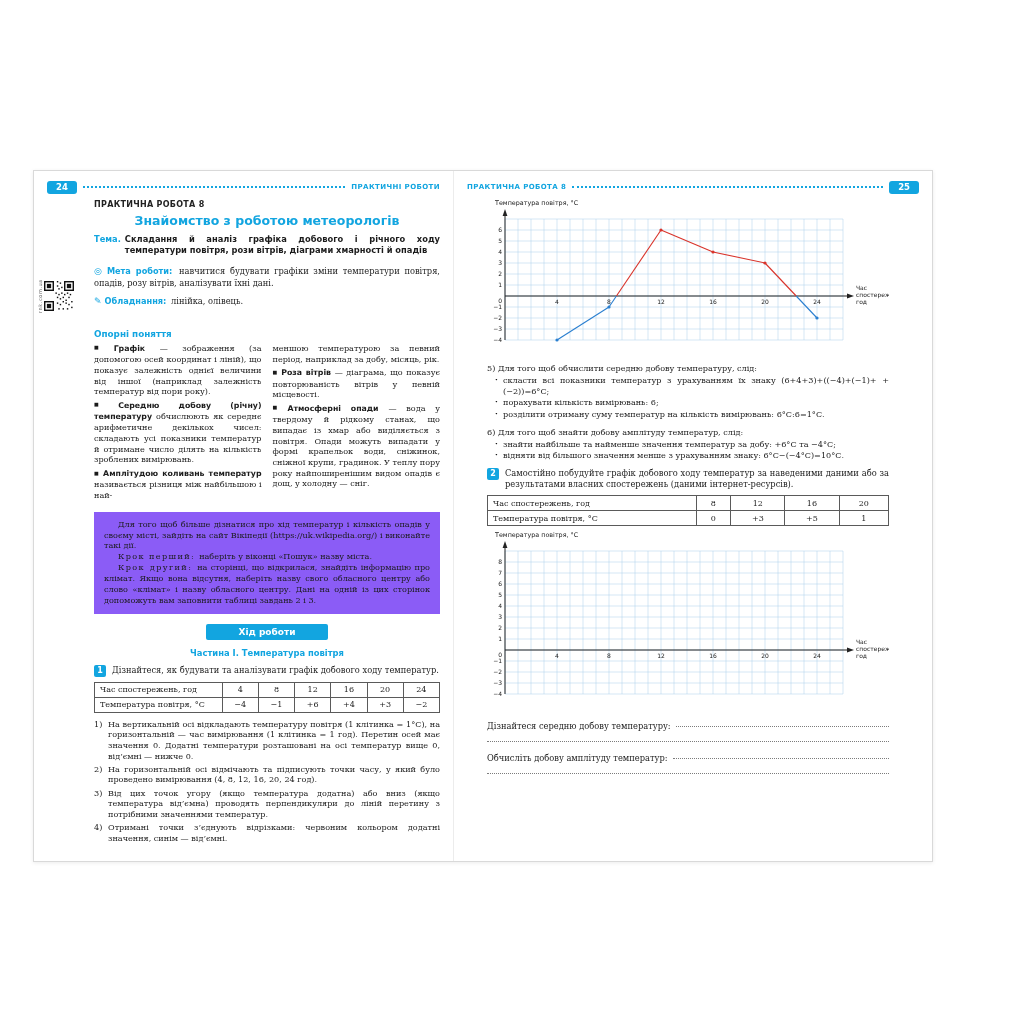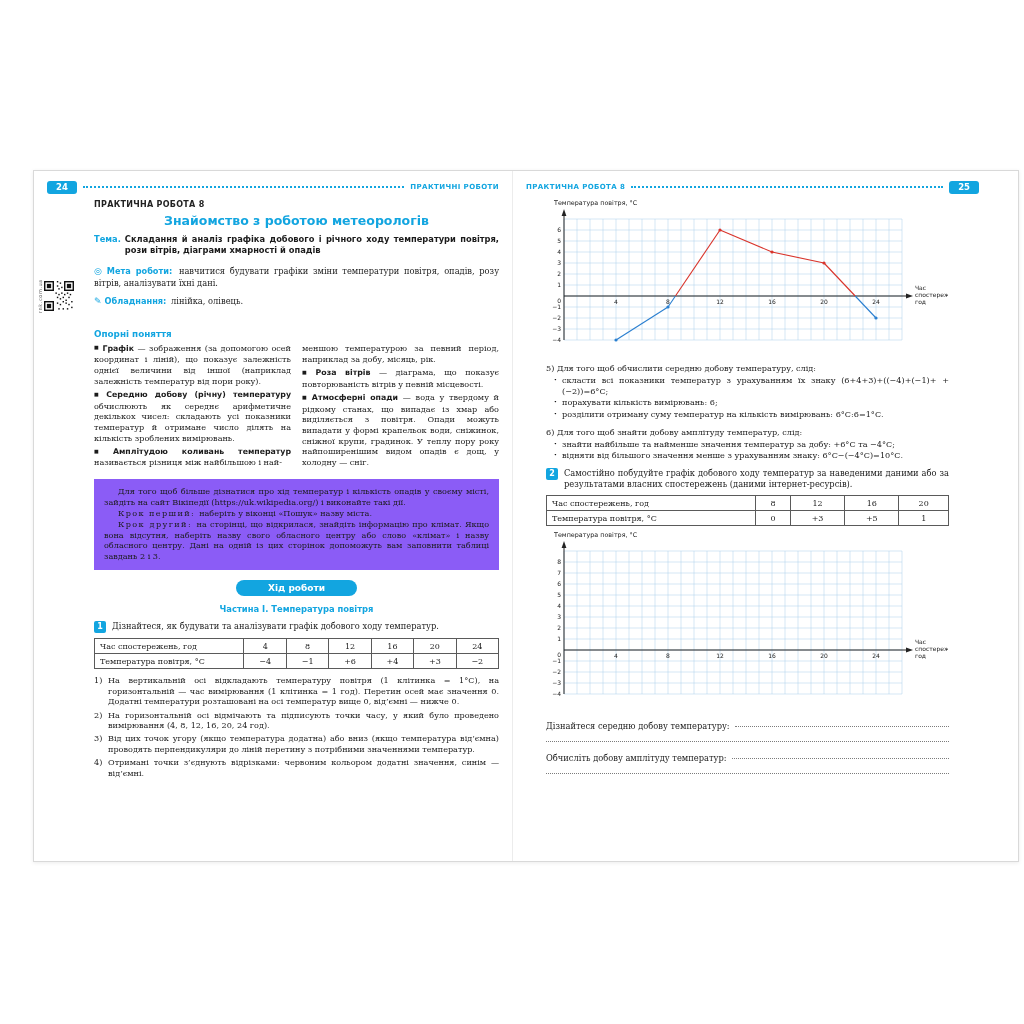--- a/index.html
+++ b/index.html
@@ -1,19 +1,19 @@
 <!DOCTYPE html>
 <html><head>
 <meta charset="utf-8">
 <style>
   * { margin:0; padding:0; box-sizing:border-box; }
   html,body { width:1024px; height:1024px; background:#ffffff; }
   body { font-family:"DejaVu Serif", serif; color:#1b1b1b; position:relative; }
 
-  .spread { position:absolute; left:33px; top:170px; width:986px; height:692px;
+  .spread { position:absolute; left:33px; top:170px; width:900px; height:692px;
             background:#fff; border:1px solid #d9d9d9; box-shadow:0 1px 4px rgba(0,0,0,.08);
             display:flex; }
   .page { width:479px; position:relative; padding:9px 13px 10px 13px; }
   .page-left { border-right:1px solid #ececec; }
 
   .page-header { display:flex; align-items:center; gap:6px; height:14px; }
   .page-badge { background:#12a5e0; color:#fff; font-family:"DejaVu Sans",sans-serif;
                 font-weight:bold; font-size:8.5px; border-radius:3px; padding:1px 9px; line-height:11px; }
   .header-dots { flex:1; border-bottom:2px dotted #12a5e0; height:2px; }
   .header-label { color:#12a5e0; font-family:"DejaVu Sans",sans-serif; font-size:7px;
@@ -48,21 +48,21 @@
   .concept { font-size:8.1px; line-height:1.32; text-align:justify; margin-bottom:3px; position:relative; }
   .concept .bullet { font-size:5px; color:#1b1b1b; margin-right:3px; vertical-align:1.5px; }
   .concept .term { font-family:"DejaVu Sans",sans-serif; font-size:7.8px; }
 
   .info-box { margin-top:8px; background:#8b5cf6; padding:7px 10px 8px 10px; font-size:8.1px; line-height:1.34; }
   .info-box p { text-indent:14px; text-align:justify; }
   .info-box .lead { letter-spacing:1.4px; }
 
   .steps-pill { margin:10px auto 0 auto; width:fit-content; background:#12a5e0; color:#fff;
                 font-family:"DejaVu Sans",sans-serif; font-weight:bold; font-size:9px;
-                padding:3px 32px; border-radius:8px; }
+                padding:3px 32px; border-radius:2px; }
   .part-title { margin-top:8px; text-align:center; color:#12a5e0; font-family:"DejaVu Sans",sans-serif;
                 font-weight:bold; font-size:8.4px; }
 
   .task-row { margin-top:7px; display:flex; gap:6px; align-items:flex-start; }
   .task-num { flex:0 0 auto; width:12px; height:12px; background:#12a5e0; color:#fff; text-align:center;
               font-family:"DejaVu Sans",sans-serif; font-weight:bold; font-size:8px; line-height:12px;
               border-radius:2px; }
   .task-text { font-size:8.3px; line-height:1.35; text-align:justify; }
 
   .data-table { margin-top:5px; width:100%; border-collapse:collapse; }

